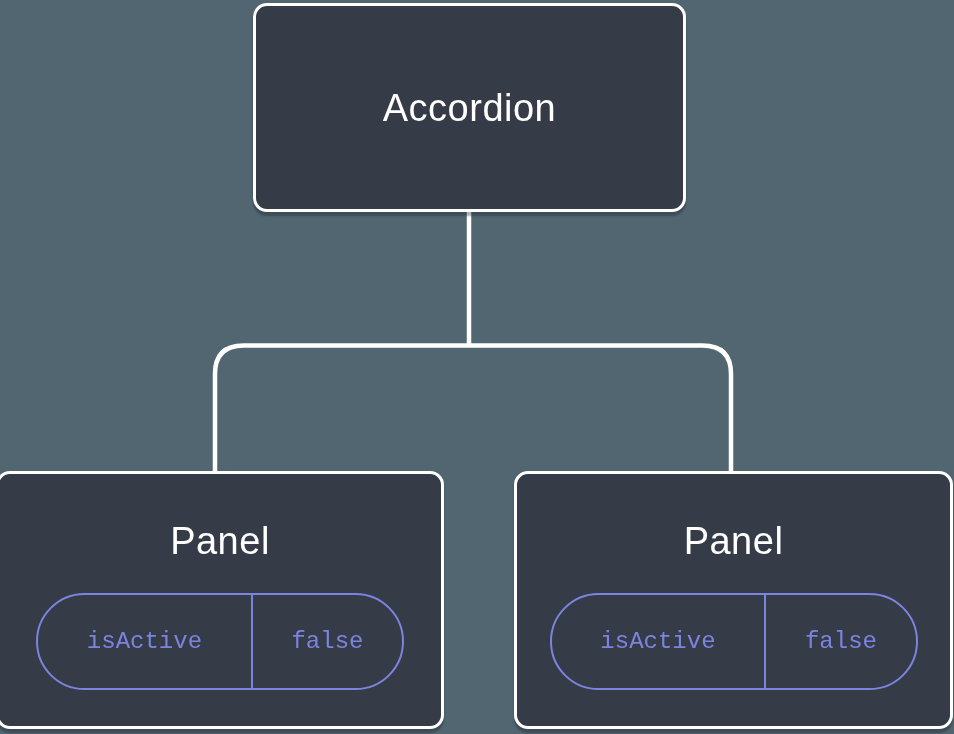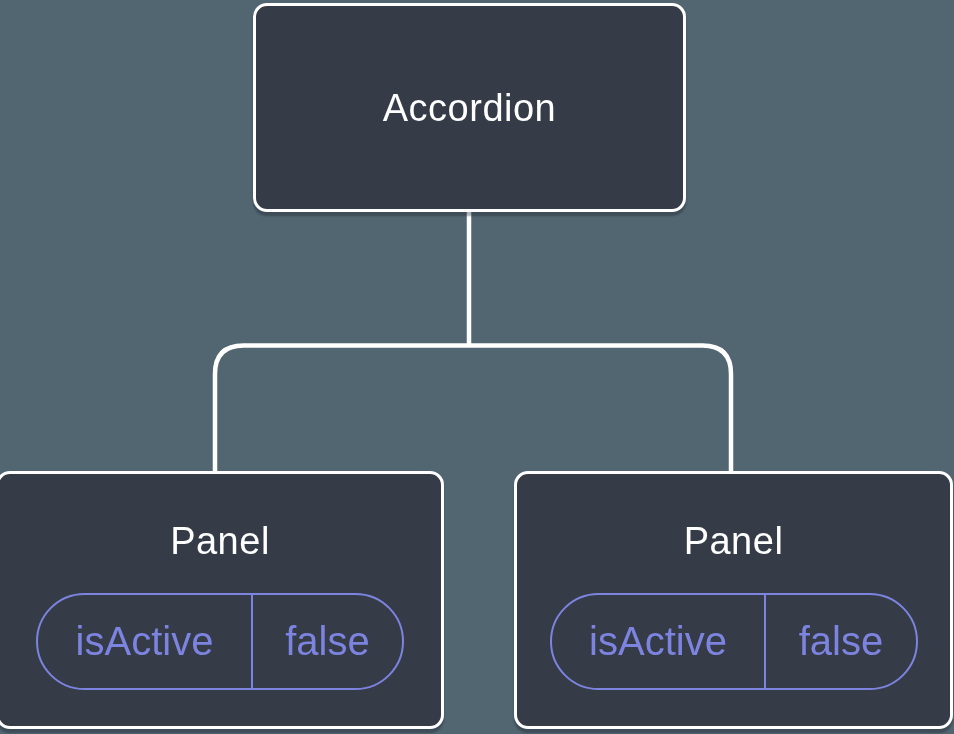--- a/index.html
+++ b/index.html
@@ -73,23 +73,24 @@
     border-radius: 60px;
     display: flex;
     align-items: stretch;
     overflow: hidden;
   }
   .state-cell {
     display: flex;
     align-items: center;
     justify-content: center;
     color: var(--accent, #7c84e0);
-    font-size: 40px;
+    font-size: 24px;
     font-weight: 400;
     white-space: nowrap;
+    font-family: Liberation Mono, monospace;
   }
   .state-key {
     flex: 0 0 58.5%;
     border-right: 2.5px solid var(--accent, #7c84e0);
   }
   .state-value {
     flex: 1 1 auto;
     text-align: right;
   }
 </style>

